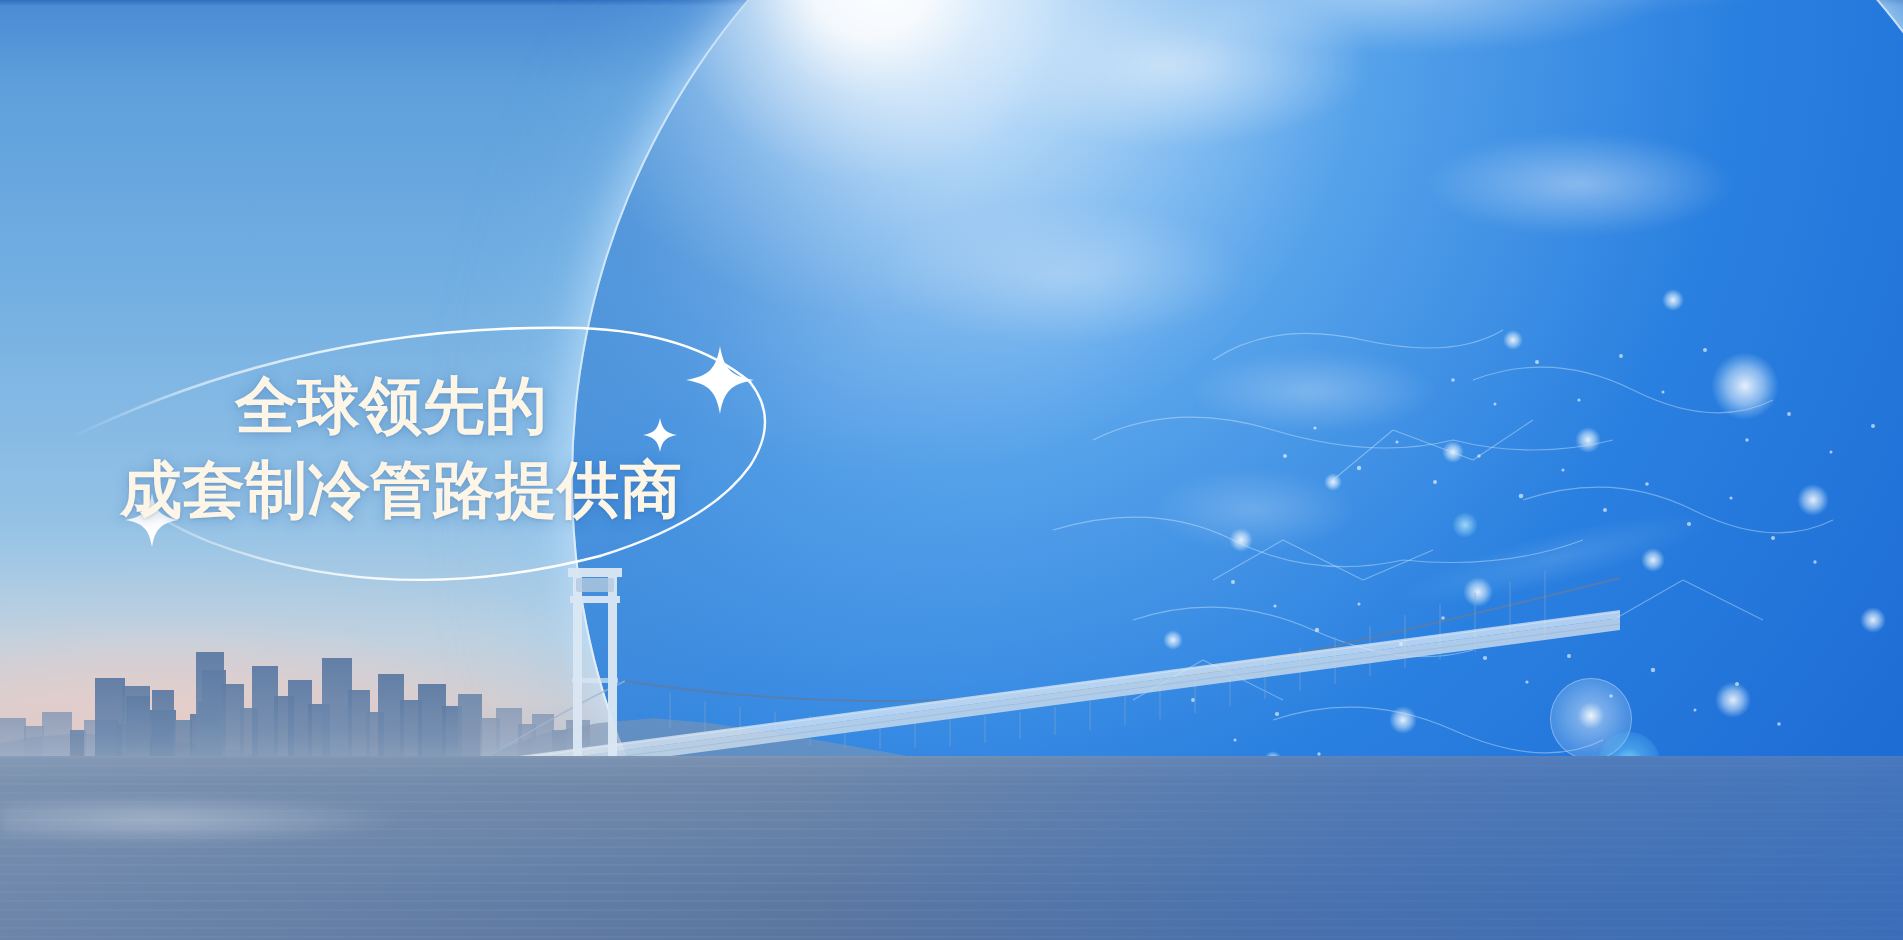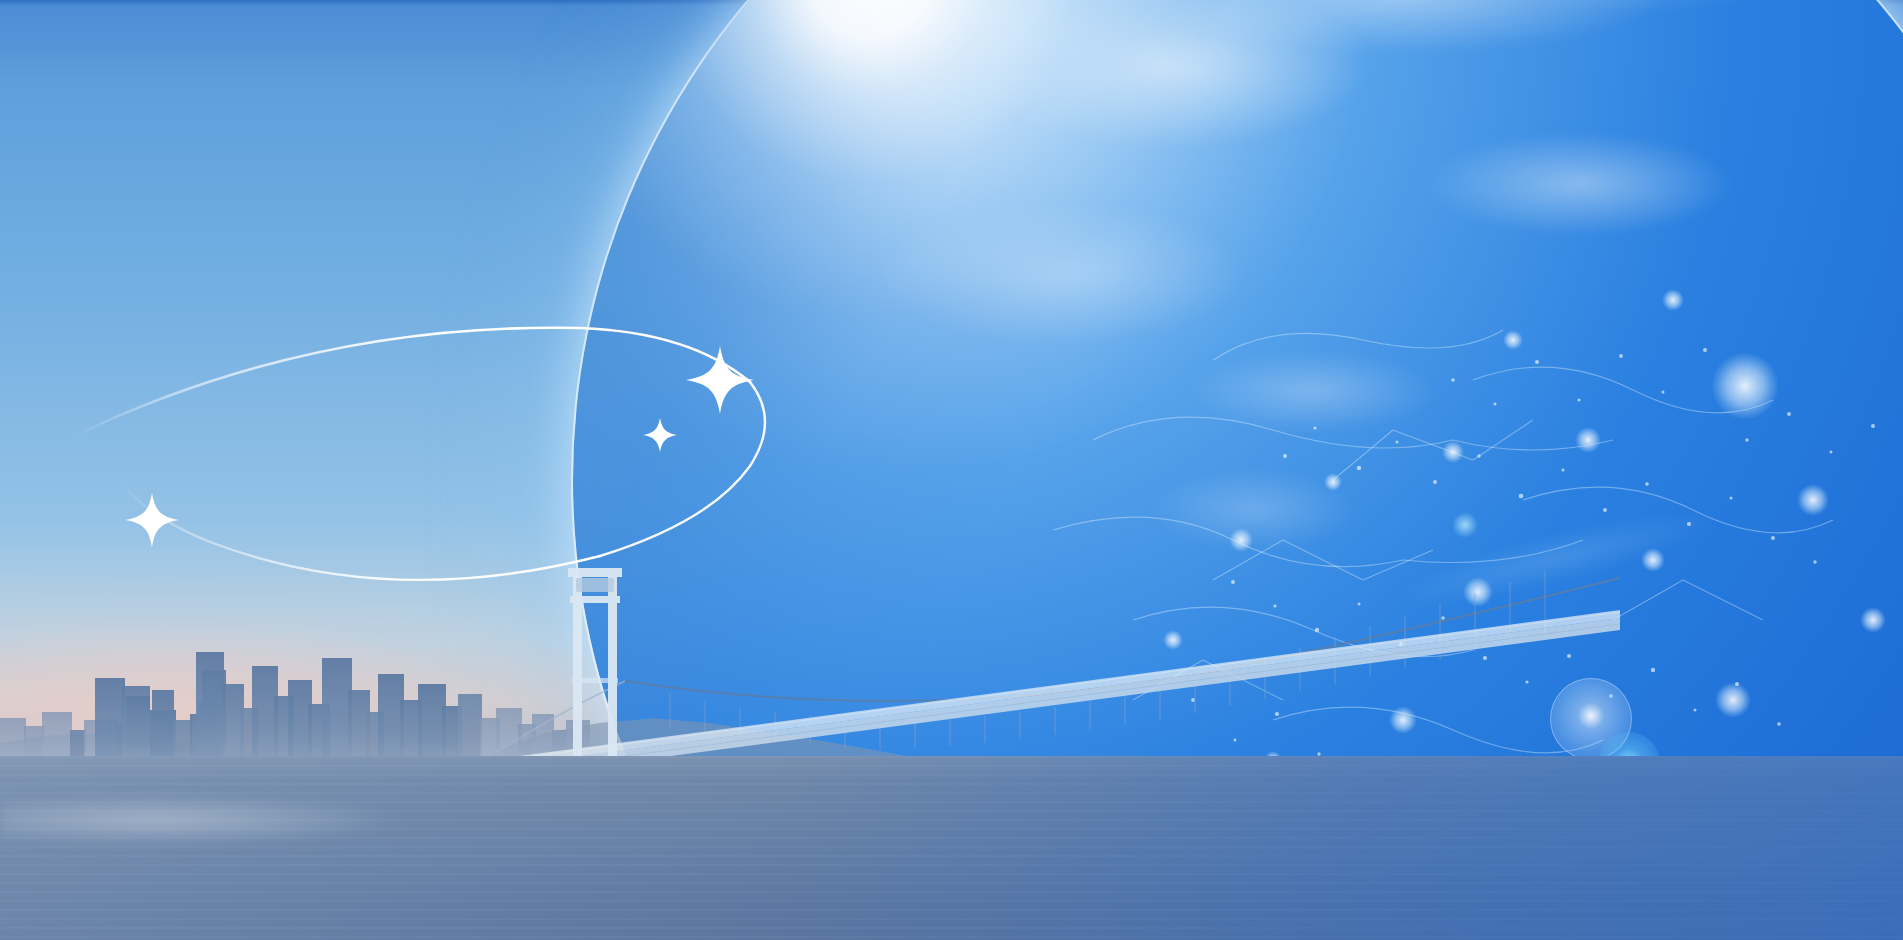--- a/index.html
+++ b/index.html
@@ -439,14 +439,18 @@
         <path d="M0 -17 C2 -6 6 -2 17 0 C6 2 2 6 0 17 C-2 6 -6 2 -17 0 C-6 -2 -2 -6 0 -17 Z" fill="#ffffff"></path>
       </g>
 
       <g transform="translate(92,250)">
         <path d="M0 -27 C3 -9 9 -3 27 0 C9 3 3 9 0 27 C-3 9 -9 3 -27 0 C-9 -3 -3 -9 0 -27 Z" fill="#ffffff"></path>
         <circle cx="0" cy="0" r="6" fill="#ffffff" opacity=".9"></circle>
       </g>
     </svg>
   </div>
 
+  <div class="headline">
+    <div class="hl-1">全球领先的</div>
+    <div class="hl-2">成套制冷管路提供商</div>
+  </div>
 
 </div>
 
 </body></html>

